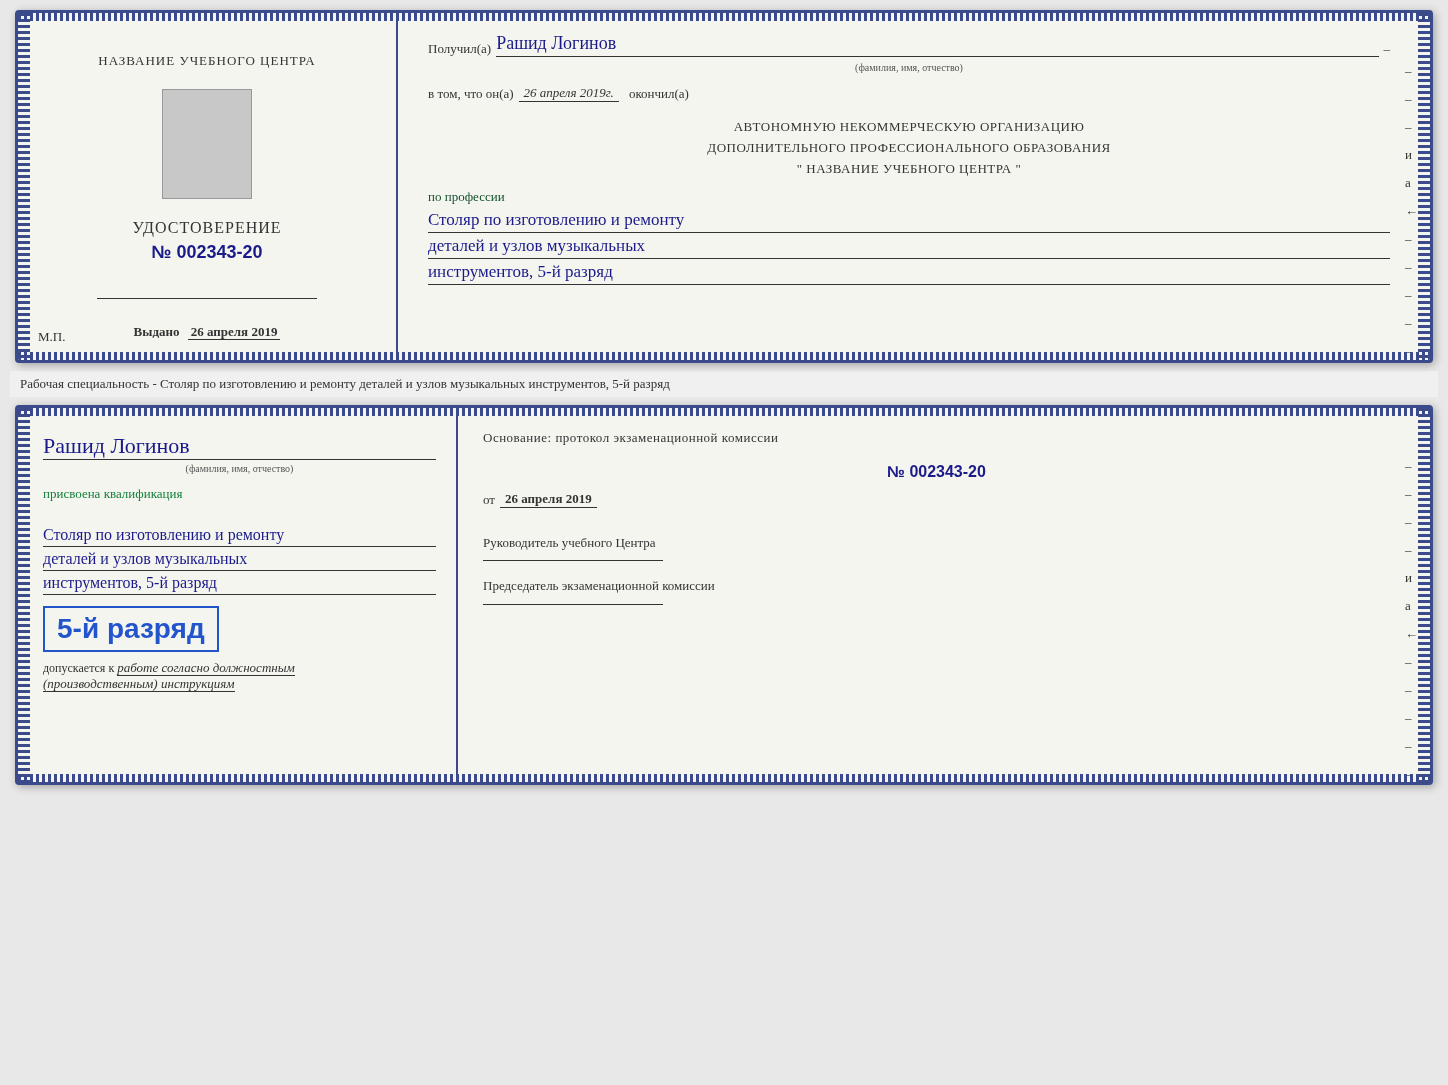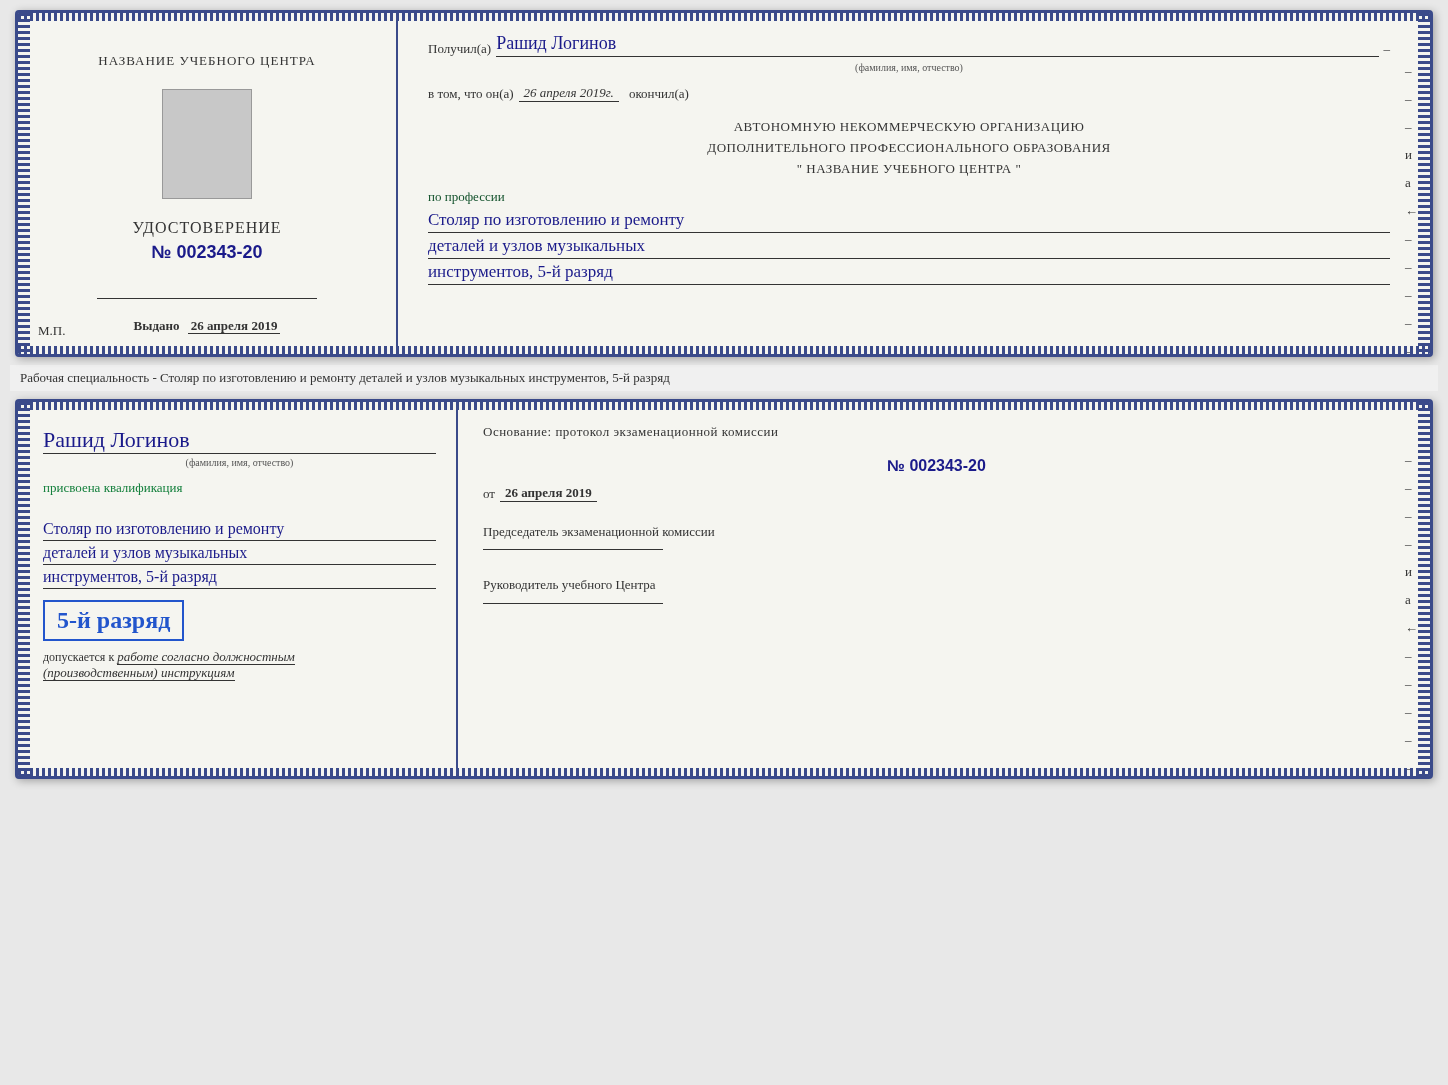--- a/index.html
+++ b/index.html
@@ -113,21 +113,21 @@
 
     .signature-line {
       width: 220px;
       border-bottom: 1px solid #333;
       margin: 15px auto 5px;
     }
 
     .issued-date {
       font-size: 13px;
       color: #333;
-      margin-top: 14px;
+      margin-top: 20px;
       text-align: center;
     }
 
     .issued-date span {
       font-weight: bold;
     }
 
     .mp-text {
       position: absolute;
       bottom: 15px;
@@ -287,24 +287,24 @@
     }
 
     .rank-highlight {
       border: 2.5px solid #2255cc;
       padding: 5px 12px;
       display: inline-block;
       margin: 8px 0;
     }
 
     .rank-text {
-      font-size: 24px;
+      font-size: 28px;
       font-weight: bold;
       color: #2255cc;
-      font-family: Liberation Serif, serif;
+      font-family: Liberation Sans, sans-serif;
       text-align: right;
     }
 
     .допускается-text {
       font-size: 12px;
       color: #333;
     }
 
     .italic-handwritten {
       font-style: italic;
@@ -459,30 +459,30 @@
     <div class="bottom-right" style="padding-right:40px;">
       <div class="protocol-title">Основание: протокол экзаменационной комиссии</div>
 
       <span class="protocol-number">№  002343-20</span>
 
       <div class="from-date">
         <span style="margin-right:5px;">от</span>
         <span class="from-value">26 апреля 2019</span>
       </div>
 
+      <div class="signatory-block" style="margin-top: 25px;">
+        <div class="signatory-label">Руководитель учебного Центра</div>
+        <div class="sign-line"></div>
+      </div>
+
       <div class="signatory-block">
         <div class="signatory-label">Председатель экзаменационной комиссии</div>
         <div class="sign-line"></div>
       </div>
 
-      <div class="signatory-block" style="margin-top: 25px;">
-        <div class="signatory-label">Руководитель учебного Центра</div>
-        <div class="sign-line"></div>
-      </div>
-
       <div class="right-decorations">
         <span>–</span>
         <span>–</span>
         <span>–</span>
         <span>–</span>
         <span>и</span>
         <span>а</span>
         <span>←</span>
         <span>–</span>
         <span>–</span>

